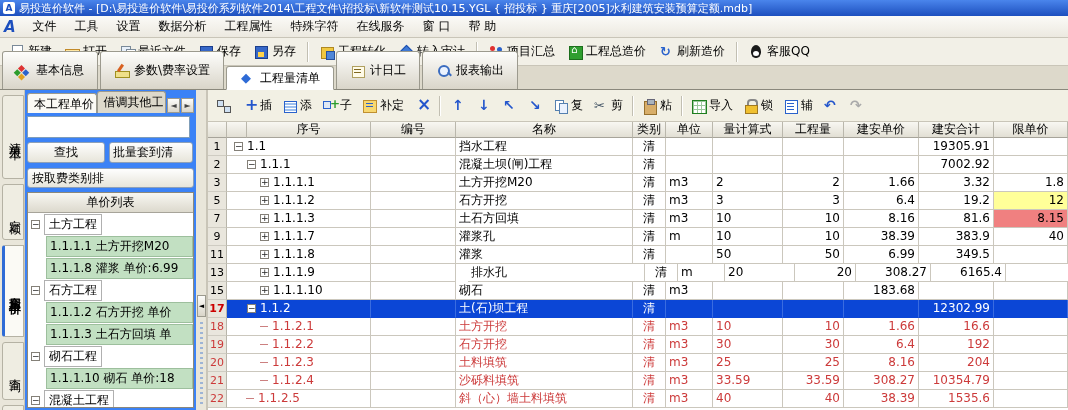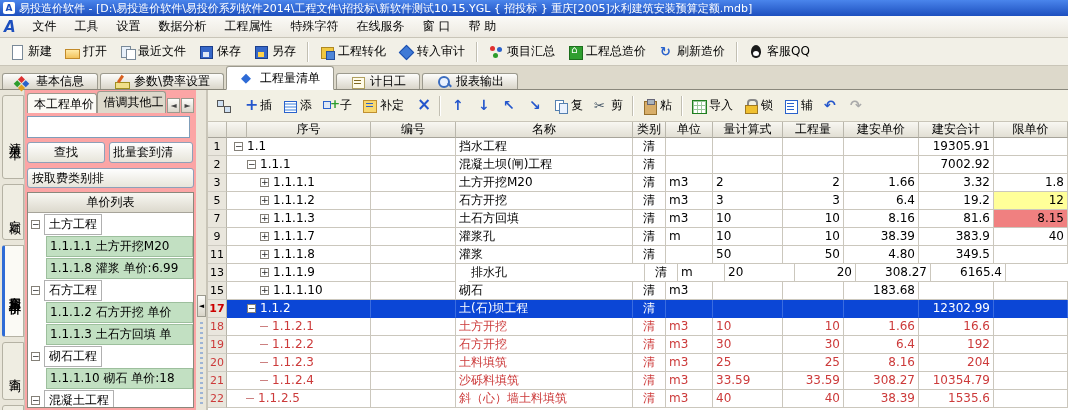--- a/index.html
+++ b/index.html
@@ -22,36 +22,36 @@
   
   .toolbar{height:28px;background:linear-gradient(#f7f5ee,#ecead f0);background:#f2f0e7;
     border-bottom:1px solid #c9c5b8;display:flex;align-items:center;padding-left:4px;gap:2px}
   .tb-btn{display:flex;align-items:center;gap:3px;border:1px solid transparent;background:transparent;
     padding:2px 4px;font:inherit;cursor:default;white-space:nowrap}
   .tb-sep{width:1px;height:20px;background:#c2bfb2;margin:0 4px;box-shadow:1px 0 0 #fff}
 
   
   .tabbar{height:24px;background:#ddd9cb;border-bottom:1px solid #8a887c;display:flex;align-items:flex-end;
     padding-left:2px;gap:2px;position:relative}
-  .tab{display:flex;align-items:center;gap:4px;height:16px;padding:0 13px;background:linear-gradient(#fdfdfb,#d9d5c9);
+  .tab{display:flex;align-items:center;gap:4px;height:38px;padding:0 13px;background:linear-gradient(#fdfdfb,#d9d5c9);
     border:1px solid #9c9a8e;border-bottom:none;border-radius:3px 3px 0 0;white-space:nowrap;cursor:default}
   .tab.active{background:#fff;height:24px;margin-bottom:-1px;border-bottom:1px solid #fff;z-index:2}
 
   
   .main{display:flex;height:320px;background:#efede2}
 
   
   .side-strip{width:25px;background:#e9e6da;border-right:1px solid #c9c5b8;overflow:hidden;flex:none}
   .side-tab{writing-mode:vertical-rl;text-orientation:upright;width:22px;margin:5px 0 0 2px;
     padding:7px 0;text-align:center;background:#efede2;border:1px solid #b5b2a4;border-radius:3px 0 0 3px;
     letter-spacing:2px;cursor:default;overflow:hidden}
   .side-tab.active{background:#fbfaf5;border-left:3px solid #2e6bd6;font-weight:bold}
 
   
-  .price-panel{width:171px;background:#fca5a5;flex:none;padding:3px 2px 1px 2px;overflow:hidden}
+  .price-panel{width:171px;background:#3b82f6;flex:none;padding:3px 2px 1px 2px;overflow:hidden}
   .pp-tabs{display:flex;align-items:flex-end;height:20px}
   .pp-tab{padding:2px 6px;border:1px solid #9c9a8e;border-bottom:none;border-radius:3px 3px 0 0;
     background:#ddd9cb;white-space:nowrap;overflow:hidden;cursor:default}
   .pp-tab.active{background:#fbfaf5;position:relative;z-index:2;height:20px}
   .pp-arrow{width:13px;height:15px;border:1px solid #9c9a8e;background:linear-gradient(#fdfdfb,#d9d5c9);
     font-size:8px;line-height:13px;text-align:center;color:#444;margin-left:1px;flex:none;cursor:default}
   .pp-search{width:163px;height:22px;border:1px solid #7f9db9;margin:3px 0 4px 0;padding:2px;font:inherit}
   .pp-btnrow{display:flex;gap:4px}
   .pp-btn{height:21px;border:1px solid #8da0b8;border-radius:3px;background:linear-gradient(#fefefe,#e7e5da);
     font:inherit;white-space:nowrap;overflow:hidden;cursor:default}
@@ -503,21 +503,21 @@
             <div class="cell tree" style="width: 144px; padding-left: 33px;">
               <span class="exp">+</span>
               <span>1.1.1.8</span>
             </div>
             <div class="cell" style="width: 85px;"></div>
             <div class="cell" style="width: 177px;">灌浆</div>
             <div class="cell ctr" style="width: 33px;">清</div>
             <div class="cell" style="width: 47px;"></div>
             <div class="cell" style="width: 70px;">50</div>
             <div class="cell rt" style="width: 61px;">50</div>
-            <div class="cell rt" style="width: 75px;">4.80</div>
+            <div class="cell rt" style="width: 75px;">6.99</div>
             <div class="cell rt" style="width: 75px;">349.5</div>
             <div class="cell rt" style="width: 74px;"></div>
           </div>
           <div class="trow">
             <div class="gut">13</div>
             <div class="cell tree" style="width: 144px; padding-left: 33px;">
               <span class="exp">+</span>
               <span>1.1.1.9</span>
             </div>
             <div class="cell" style="width: 85px;"></div>

